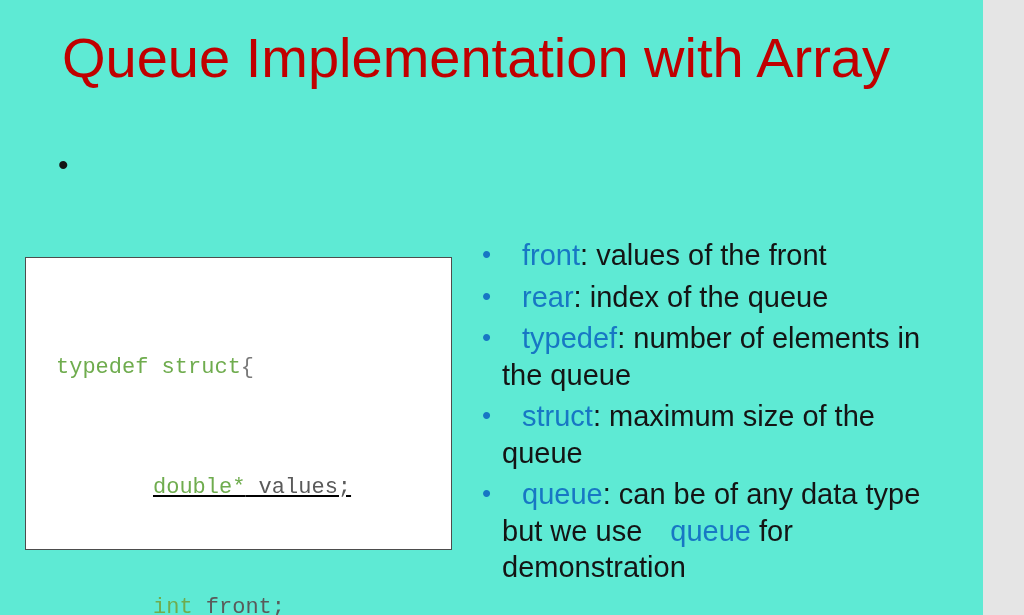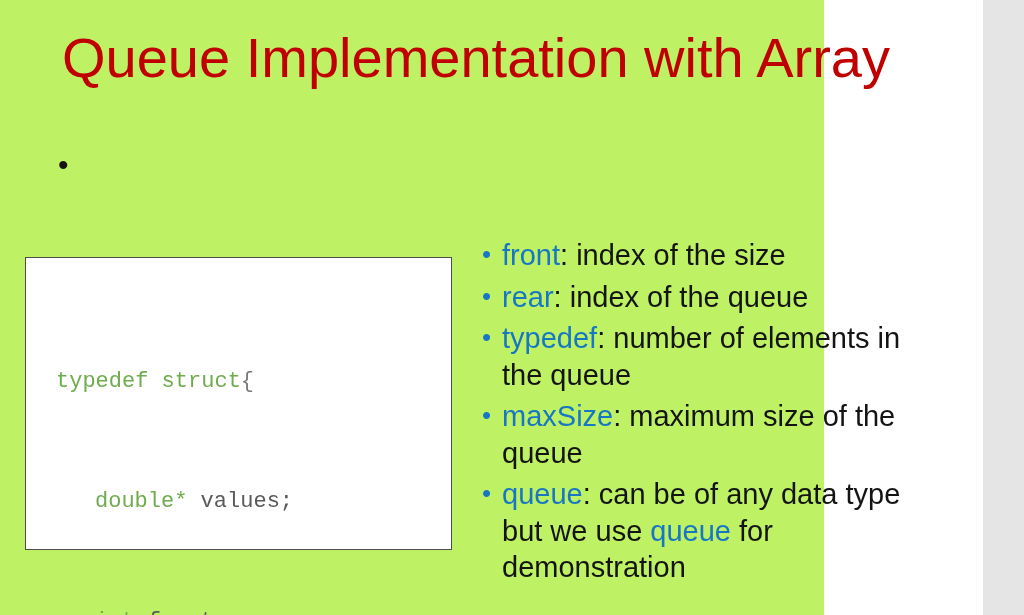--- a/index.html
+++ b/index.html
@@ -6,23 +6,23 @@
     margin: 0;
     padding: 0;
     width: 1024px;
     height: 615px;
     background: #ffffff;
     overflow: hidden;
     font-family: "Liberation Sans", sans-serif;
   }
   .slide {
     position: relative;
-    width: 824px;
+    width: 1024px;
     height: 615px;
-    background: #bef264;
+    background: #5eead4;
   }
   .side-strip {
     position: absolute;
     left: 983px;
     top: 0;
     width: 41px;
     height: 615px;
     background: #e5e5e5;
   }
   .slide-title {
@@ -54,29 +54,29 @@
   }
   .code-box {
     position: absolute;
     left: 25px;
     top: 257px;
     width: 427px;
     height: 293px;
     box-sizing: border-box;
     border: 1px solid #4d4d4d;
     background: #ffffff;
-    padding-top: 24px;
+    padding-top: 10px;
     padding-left: 30px;
     font-family: "Liberation Mono", "DejaVu Sans Mono", monospace;
     font-size: 22px;
     line-height: 40px;
     white-space: pre;
   }
   .code-line { height: 40px; }
-  .code-line.indent { margin-left: 39px; }
+  .code-line.indent { margin-left: 97px; text-decoration: underline; }
   .kw   { color: #6fac4e; }
   .plain{ color: #5a5a5a; }
   .punct{ color: #7a7a7a; }
   .bullet-list {
     position: absolute;
     left: 482px;
     top: 237px;
     width: 462px;
     color: #141414;
     font-size: 29px;
@@ -87,21 +87,21 @@
     padding-left: 20px;
     margin-bottom: 5px;
   }
   .bullet-item .bullet-dot {
     position: absolute;
     left: 0;
     top: -1px;
     color: #1777c4;
     font-size: 26px;
   }
-  .kw-blue { color: #1777c4; }
+  .kw-blue { color: #1777c4; margin-left: 20px; }
 </style>
 </head>
 <body>
 
 <div class="slide">
 
   <div class="side-strip"></div>
 
   <div class="slide-title">Queue Implementation with Array</div>
 
@@ -114,29 +114,29 @@
     <div class="code-line indent"><span class="kw">double*</span><span class="plain"> values;</span></div>
     <div class="code-line indent"><span class="kw">int</span><span class="plain"> front;</span></div>
     
     
     
     
   </div>
 
   <div class="bullet-list">
     <div class="bullet-item">
-      <span class="bullet-dot">•</span><span class="kw-blue">front</span><span>: index of the size</span>
+      <span class="bullet-dot">•</span><span class="kw-blue">front</span><span>: values of the front</span>
     </div>
     <div class="bullet-item">
       <span class="bullet-dot">•</span><span class="kw-blue">rear</span><span>: index of the queue</span>
     </div>
     <div class="bullet-item">
       <span class="bullet-dot">•</span><span class="kw-blue">typedef</span><span>: number of elements in the queue</span>
     </div>
     <div class="bullet-item">
-      <span class="bullet-dot">•</span><span class="kw-blue">maxSize</span><span>: maximum size of the queue</span>
+      <span class="bullet-dot">•</span><span class="kw-blue">struct</span><span>: maximum size of the queue</span>
     </div>
     <div class="bullet-item">
       <span class="bullet-dot">•</span><span class="kw-blue">queue</span><span>: can be of any data type but we use </span><span class="kw-blue">queue</span><span> for demonstration</span>
     </div>
   </div>
 
 </div>
 
 </body></html>

